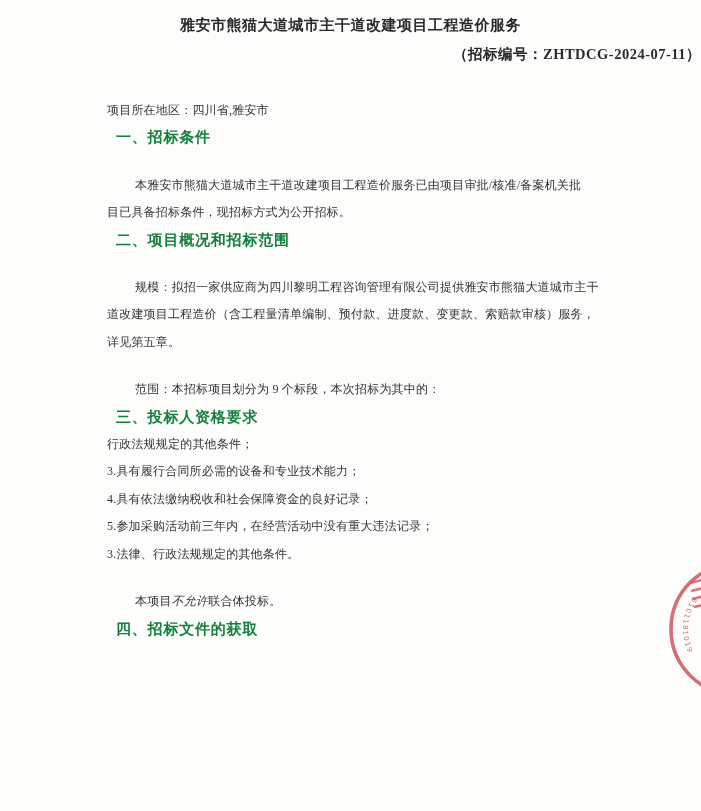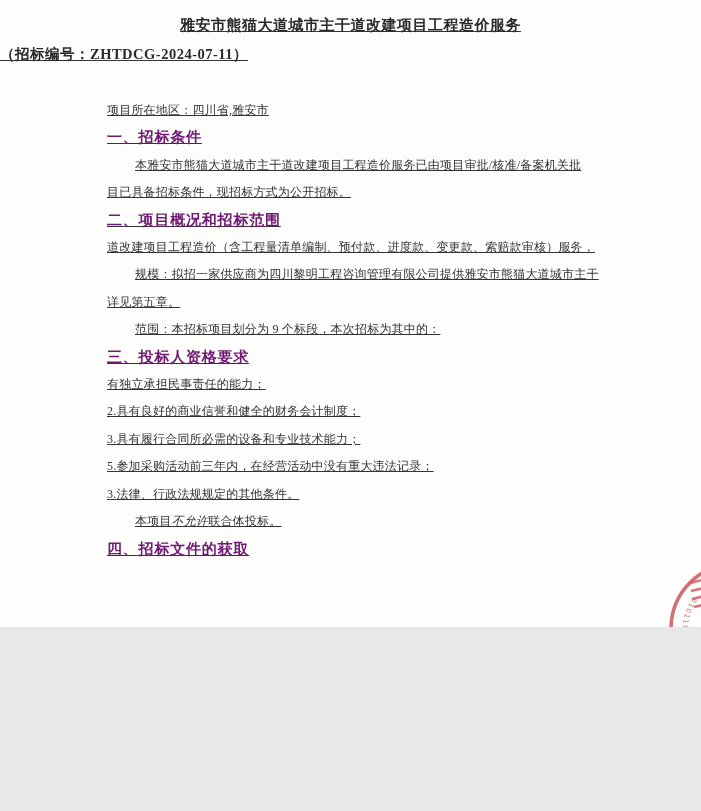--- a/index.html
+++ b/index.html
@@ -1,38 +1,37 @@
 <!DOCTYPE html>
 <html><head>
 <meta charset="utf-8">
 <style>
   html, body { margin: 0; padding: 0; background: #e8e8e8; }
   .page {
     position: relative;
     width: 701px;
-    height: 627px;
+    height: 811px;
     margin: 0 auto;
     background: #fdfdfc;
     overflow: hidden;
     font-family: "Liberation Serif", "DejaVu Serif", serif;
     color: #343434;
-    text-decoration: underline;
   }
   .doc-title {
     padding-top: 15px;
     text-align: center;
     font-size: 15px;
     font-weight: bold;
     color: #2a2a2a;
     letter-spacing: 0.5px;
     line-height: 20px;
   }
   .doc-subtitle {
     margin-top: 10px;
-    text-align: left;
+    text-align: right;
     font-size: 14.5px;
     font-weight: bold;
     color: #2a2a2a;
     letter-spacing: 0.5px;
     line-height: 19px;
   }
   .doc-body {
     margin-top: 33px;
     padding-left: 107px;
     padding-right: 94px;
@@ -41,26 +40,27 @@
     font-size: 12px;
     line-height: 27.4px;
     min-height: 27.4px;
     letter-spacing: 0.2px;
     text-align: justify;
     white-space: normal;
   }
   .doc-heading {
     font-size: 15px;
     font-weight: bold;
-    color: #701a75;
+    color: #15803d;
     line-height: 27.4px;
     min-height: 27.4px;
     letter-spacing: 0.8px;
+    margin-left: 9px;
   }
-  .indent { text-indent: 28px; }
+  .indent { text-indent: 28px; margin-top: 20px; }
   .italic { font-style: italic; }
   .stamp {
     position: absolute;
     left: 660px;
     top: 555px;
     width: 150px;
     height: 150px;
     pointer-events: none;
     opacity: 0.85;
   }
@@ -73,28 +73,28 @@
   <div class="doc-title">雅安市熊猫大道城市主干道改建项目工程造价服务</div>
 
   <div class="doc-subtitle">（招标编号：ZHTDCG-2024-07-11）</div>
 
   <div class="doc-body">
       <div class="doc-line">项目所在地区：四川省,雅安市</div>
       <div class="doc-heading">一、招标条件</div>
       <div class="doc-line indent">本雅安市熊猫大道城市主干道改建项目工程造价服务已由项目审批/核准/备案机关批</div>
       <div class="doc-line">目已具备招标条件，现招标方式为公开招标。</div>
       <div class="doc-heading">二、项目概况和招标范围</div>
+      <div class="doc-line indent">规模：拟招一家供应商为四川黎明工程咨询管理有限公司提供雅安市熊猫大道城市主干</div>
       <div class="doc-line">道改建项目工程造价（含工程量清单编制、预付款、进度款、变更款、索赔款审核）服务，</div>
-      <div class="doc-line indent">规模：拟招一家供应商为四川黎明工程咨询管理有限公司提供雅安市熊猫大道城市主干</div>
       <div class="doc-line">详见第五章。</div>
       <div class="doc-line indent">范围：本招标项目划分为 9 个标段，本次招标为其中的：</div>
       <div class="doc-heading">三、投标人资格要求</div>
-      <div class="doc-line">有独立承担民事责任的能力；</div>
-      <div class="doc-line">2.具有良好的商业信誉和健全的财务会计制度；</div>
+      <div class="doc-line">行政法规规定的其他条件；</div>
       <div class="doc-line">3.具有履行合同所必需的设备和专业技术能力；</div>
+      <div class="doc-line">4.具有依法缴纳税收和社会保障资金的良好记录；</div>
       <div class="doc-line">5.参加采购活动前三年内，在经营活动中没有重大违法记录；</div>
       <div class="doc-line">3.法律、行政法规规定的其他条件。</div>
       <div class="doc-line indent"><span>本项目</span><span class="italic">不允许</span><span>联合体投标。</span></div>
       <div class="doc-heading">四、招标文件的获取</div>
     </div>
 
   <svg class="stamp" viewBox="0 0 150 150" xmlns="http://www.w3.org/2000/svg">
     <circle id="stamp-ring" cx="77" cy="74" r="66" fill="none" stroke="#c9444f" stroke-width="3.6" opacity="0.9"></circle>
     <g id="stamp-emblem" stroke="#c9444f" stroke-width="2.6" opacity="0.85">
       <line x1="30" y1="28" x2="62" y2="20"></line>

